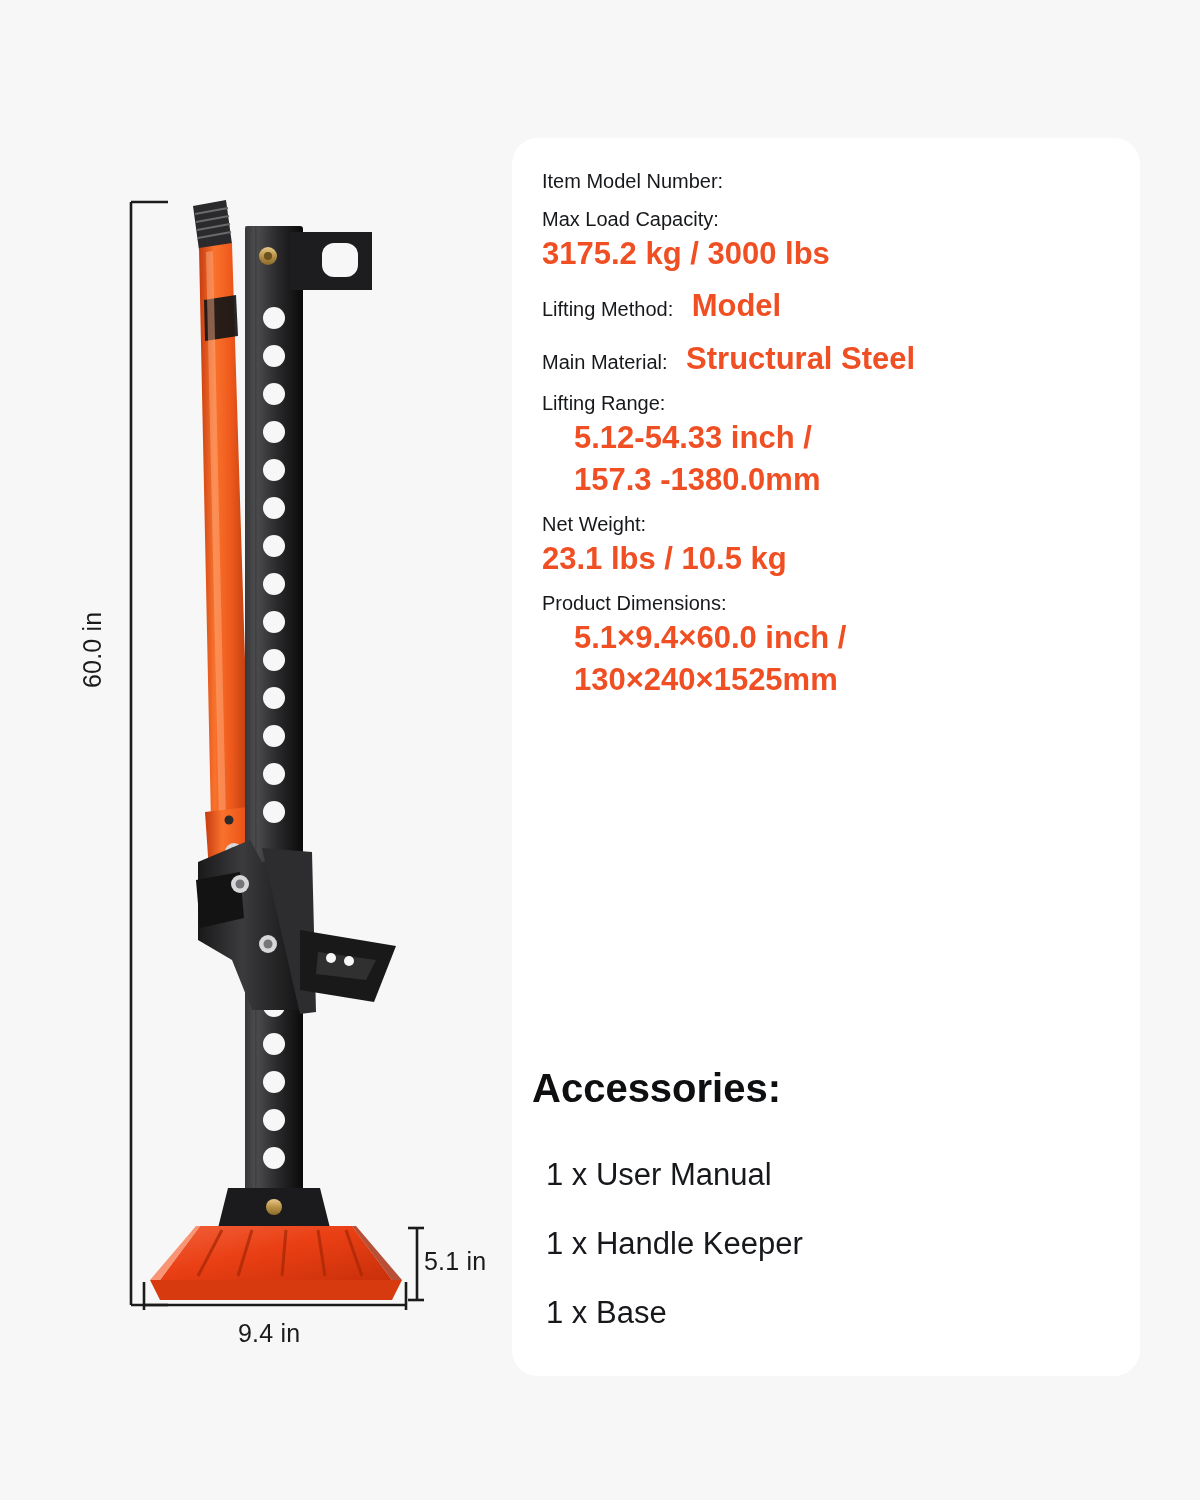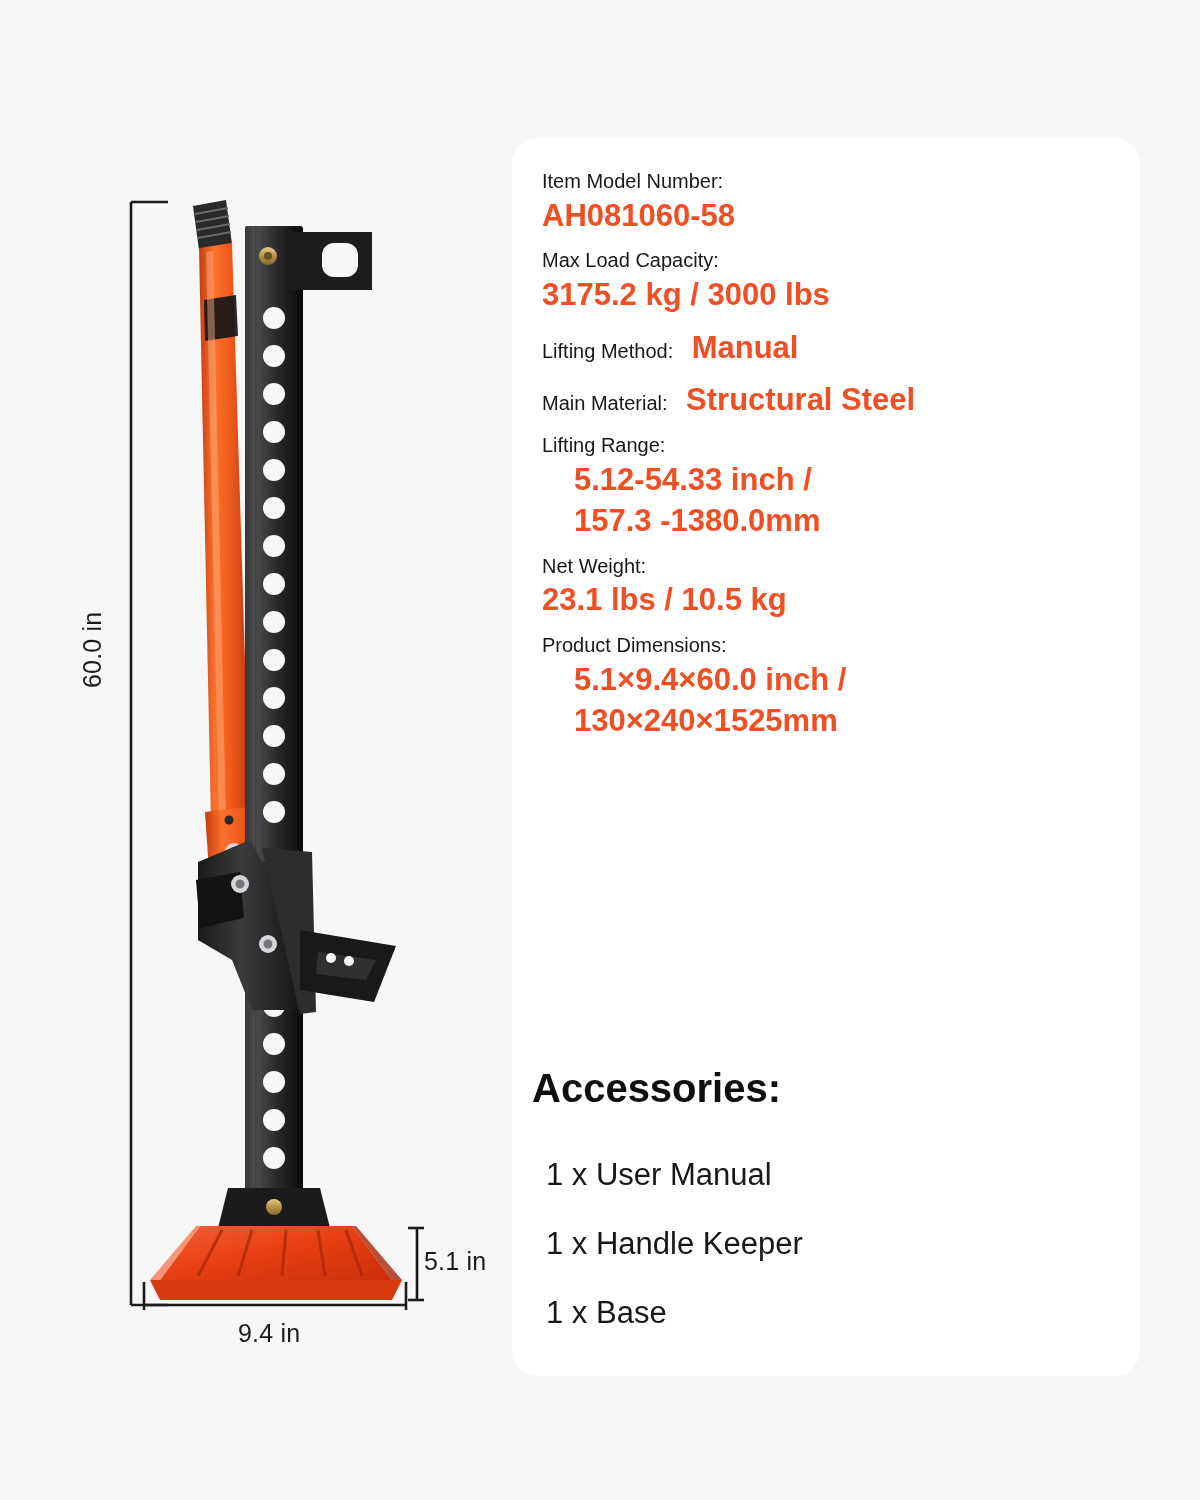--- a/index.html
+++ b/index.html
@@ -263,31 +263,30 @@
   <div class="dim-label" id="width-label">9.4 in</div>
   <div class="dim-label" id="base-height-label">5.1 in</div>
 </div>
 
 <div id="spec-card">
 
   <div id="spec-list">
 
     <div class="spec-row">
       <span class="lbl">Item Model Number:</span>
-      <span class="val">AH081060-58</span>
     </div>
 
     <div class="spec-row">
       <span class="lbl">Max Load Capacity:</span>
       <span class="val">3175.2 kg / 3000 lbs</span>
     </div>
 
     <div class="spec-row inline">
       <span class="lbl">Lifting Method:</span>
-      <span class="val">Manual</span>
+      <span class="val">Model</span>
     </div>
 
     <div class="spec-row inline">
       <span class="lbl">Main Material:</span>
       <span class="val">Structural Steel</span>
     </div>
 
     <div class="spec-row">
       <span class="lbl">Lifting Range:</span>
       <span class="val">

